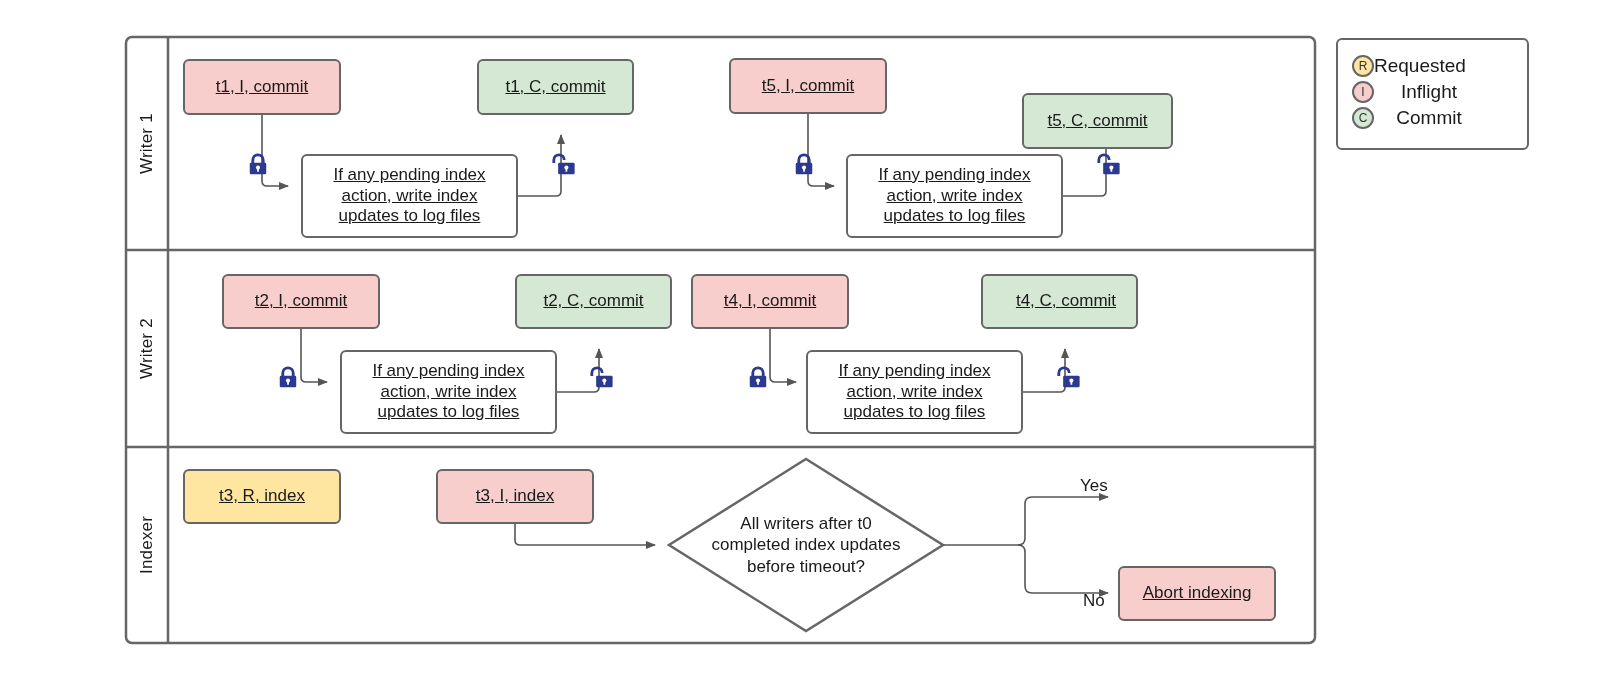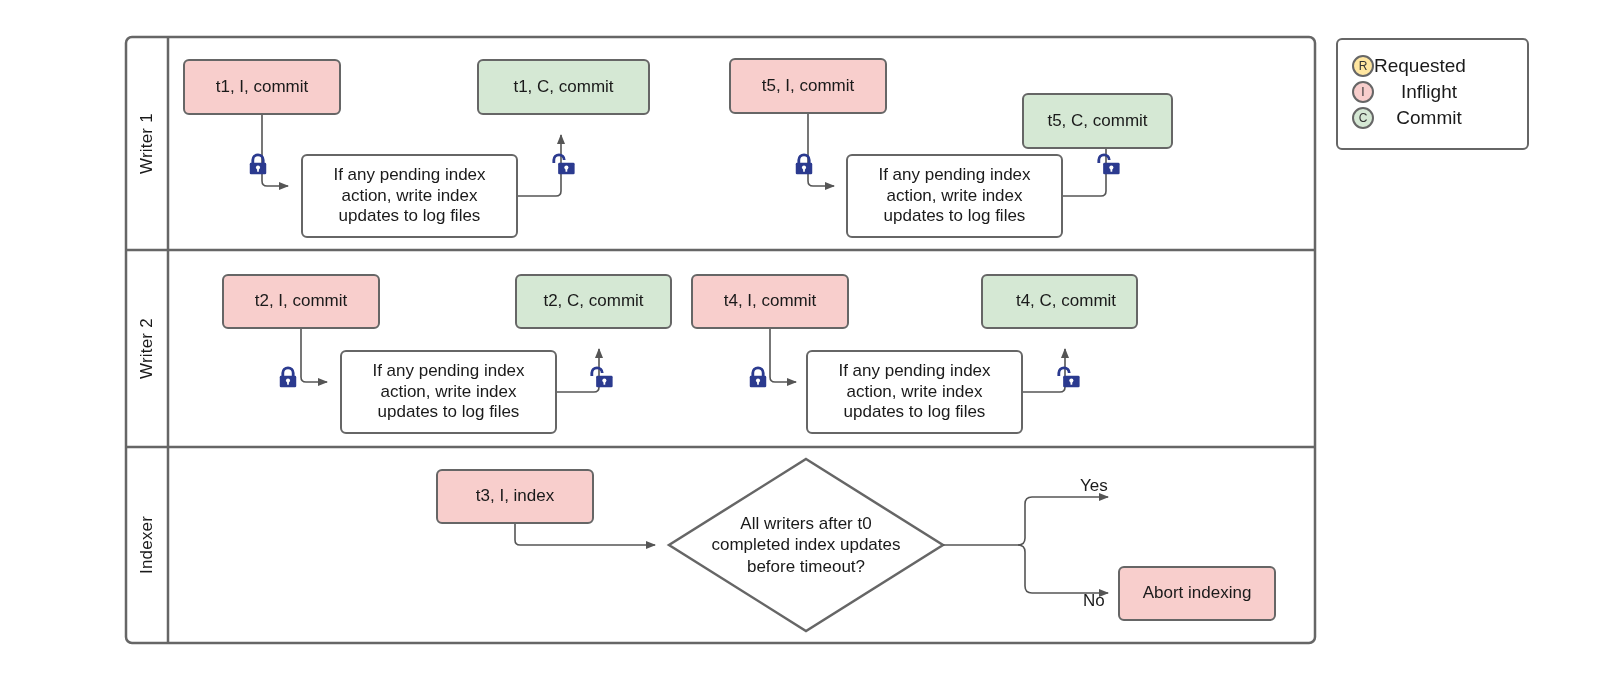--- a/index.html
+++ b/index.html
@@ -25,21 +25,21 @@
   .badge{width:22px;height:22px;border-radius:50%;border:2px solid #666666;box-sizing:border-box;
     display:flex;align-items:center;justify-content:center;font-size:12px;color:#333;flex:0 0 auto;}
   .b-yellow{background:#ffe6a0;}
   .b-pink{background:#f8cecc;}
   .b-green{background:#d5e8d4;}
   .legend-text{font-size:19px;width:110px;}
   .t-left{text-align:left;}
   .t-center{text-align:center;}
   .diamond-text{position:absolute;display:flex;align-items:center;justify-content:center;
     text-align:center;font-size:17px;line-height:1.25;}
-  .nt{font-size:17px;padding:0 6px;}
+  .nt{font-size:17px;padding:0 6px;text-decoration:underline;}
 </style>
 </head>
 <body>
 
 <div id="stage">
 
   <svg class="layer" viewBox="0 0 1609 700">
     <defs>
       <marker id="arw" markerWidth="10" markerHeight="10" refX="9" refY="4" orient="auto" markerUnits="userSpaceOnUse">
         <path d="M0,0 L10,4 L0,8 z" fill="#555555"></path>
@@ -74,21 +74,21 @@
     <path d="M1018,545 Q1025,545 1025,552 L1025,586 Q1025,593 1032,593 L1108,593" fill="none" stroke="#555" stroke-width="1.6" marker-end="url(#arw)"></path>
   </svg>
 
   <div class="lane-label" style="left:126px;top:37px;width:42px;height:213px;">Writer 1</div>
   <div class="lane-label" style="left:126px;top:250px;width:42px;height:197px;">Writer 2</div>
   <div class="lane-label" style="left:126px;top:447px;width:42px;height:196px;">Indexer</div>
 
   <div class="node n-pink" style="left:183px;top:59px;width:158px;height:56px;">
     <span class="nt">t1, I, commit</span>
   </div>
-  <div class="node n-green" style="left:477px;top:59px;width:173px;height:56px;">
+  <div class="node n-green" style="left:477px;top:59px;width:157px;height:56px;">
     <span class="nt">t1, C, commit</span>
   </div>
   <div class="node n-white" style="left:301px;top:154px;width:217px;height:84px;">
     <span class="nt">If any pending index action, write index updates to log files</span>
   </div>
 
   <div class="node n-pink" style="left:729px;top:58px;width:158px;height:56px;">
     <span class="nt">t5, I, commit</span>
   </div>
   <div class="node n-green" style="left:1022px;top:58px;width:151px;height:56px;margin-top:35px;">
@@ -111,20 +111,23 @@
   <div class="node n-pink" style="left:691px;top:274px;width:158px;height:55px;">
     <span class="nt">t4, I, commit</span>
   </div>
   <div class="node n-green" style="left:981px;top:274px;width:157px;height:55px;padding-left:13px;">
     <span class="nt">t4, C, commit</span>
   </div>
   <div class="node n-white" style="left:806px;top:350px;width:217px;height:84px;">
     <span class="nt">If any pending index action, write index updates to log files</span>
   </div>
 
+  <div class="node n-yellow" style="left:183px;top:469px;width:158px;height:55px;">
+    <span class="nt">t3, R, index</span>
+  </div>
   <div class="node n-pink" style="left:436px;top:469px;width:158px;height:55px;">
     <span class="nt">t3, I, index</span>
   </div>
   <div class="diamond-text" style="left:700px;top:505px;width:212px;height:80px;">All writers after t0 completed index updates before timeout?</div>
   <div class="node n-pink" style="left:1118px;top:566px;width:158px;height:55px;">
     <span class="nt">Abort indexing</span>
   </div>
 
   <div class="edge-label" style="left:1040px;top:476px;">Yes</div>
   <div class="edge-label" style="left:1043px;top:591px;">No</div>

